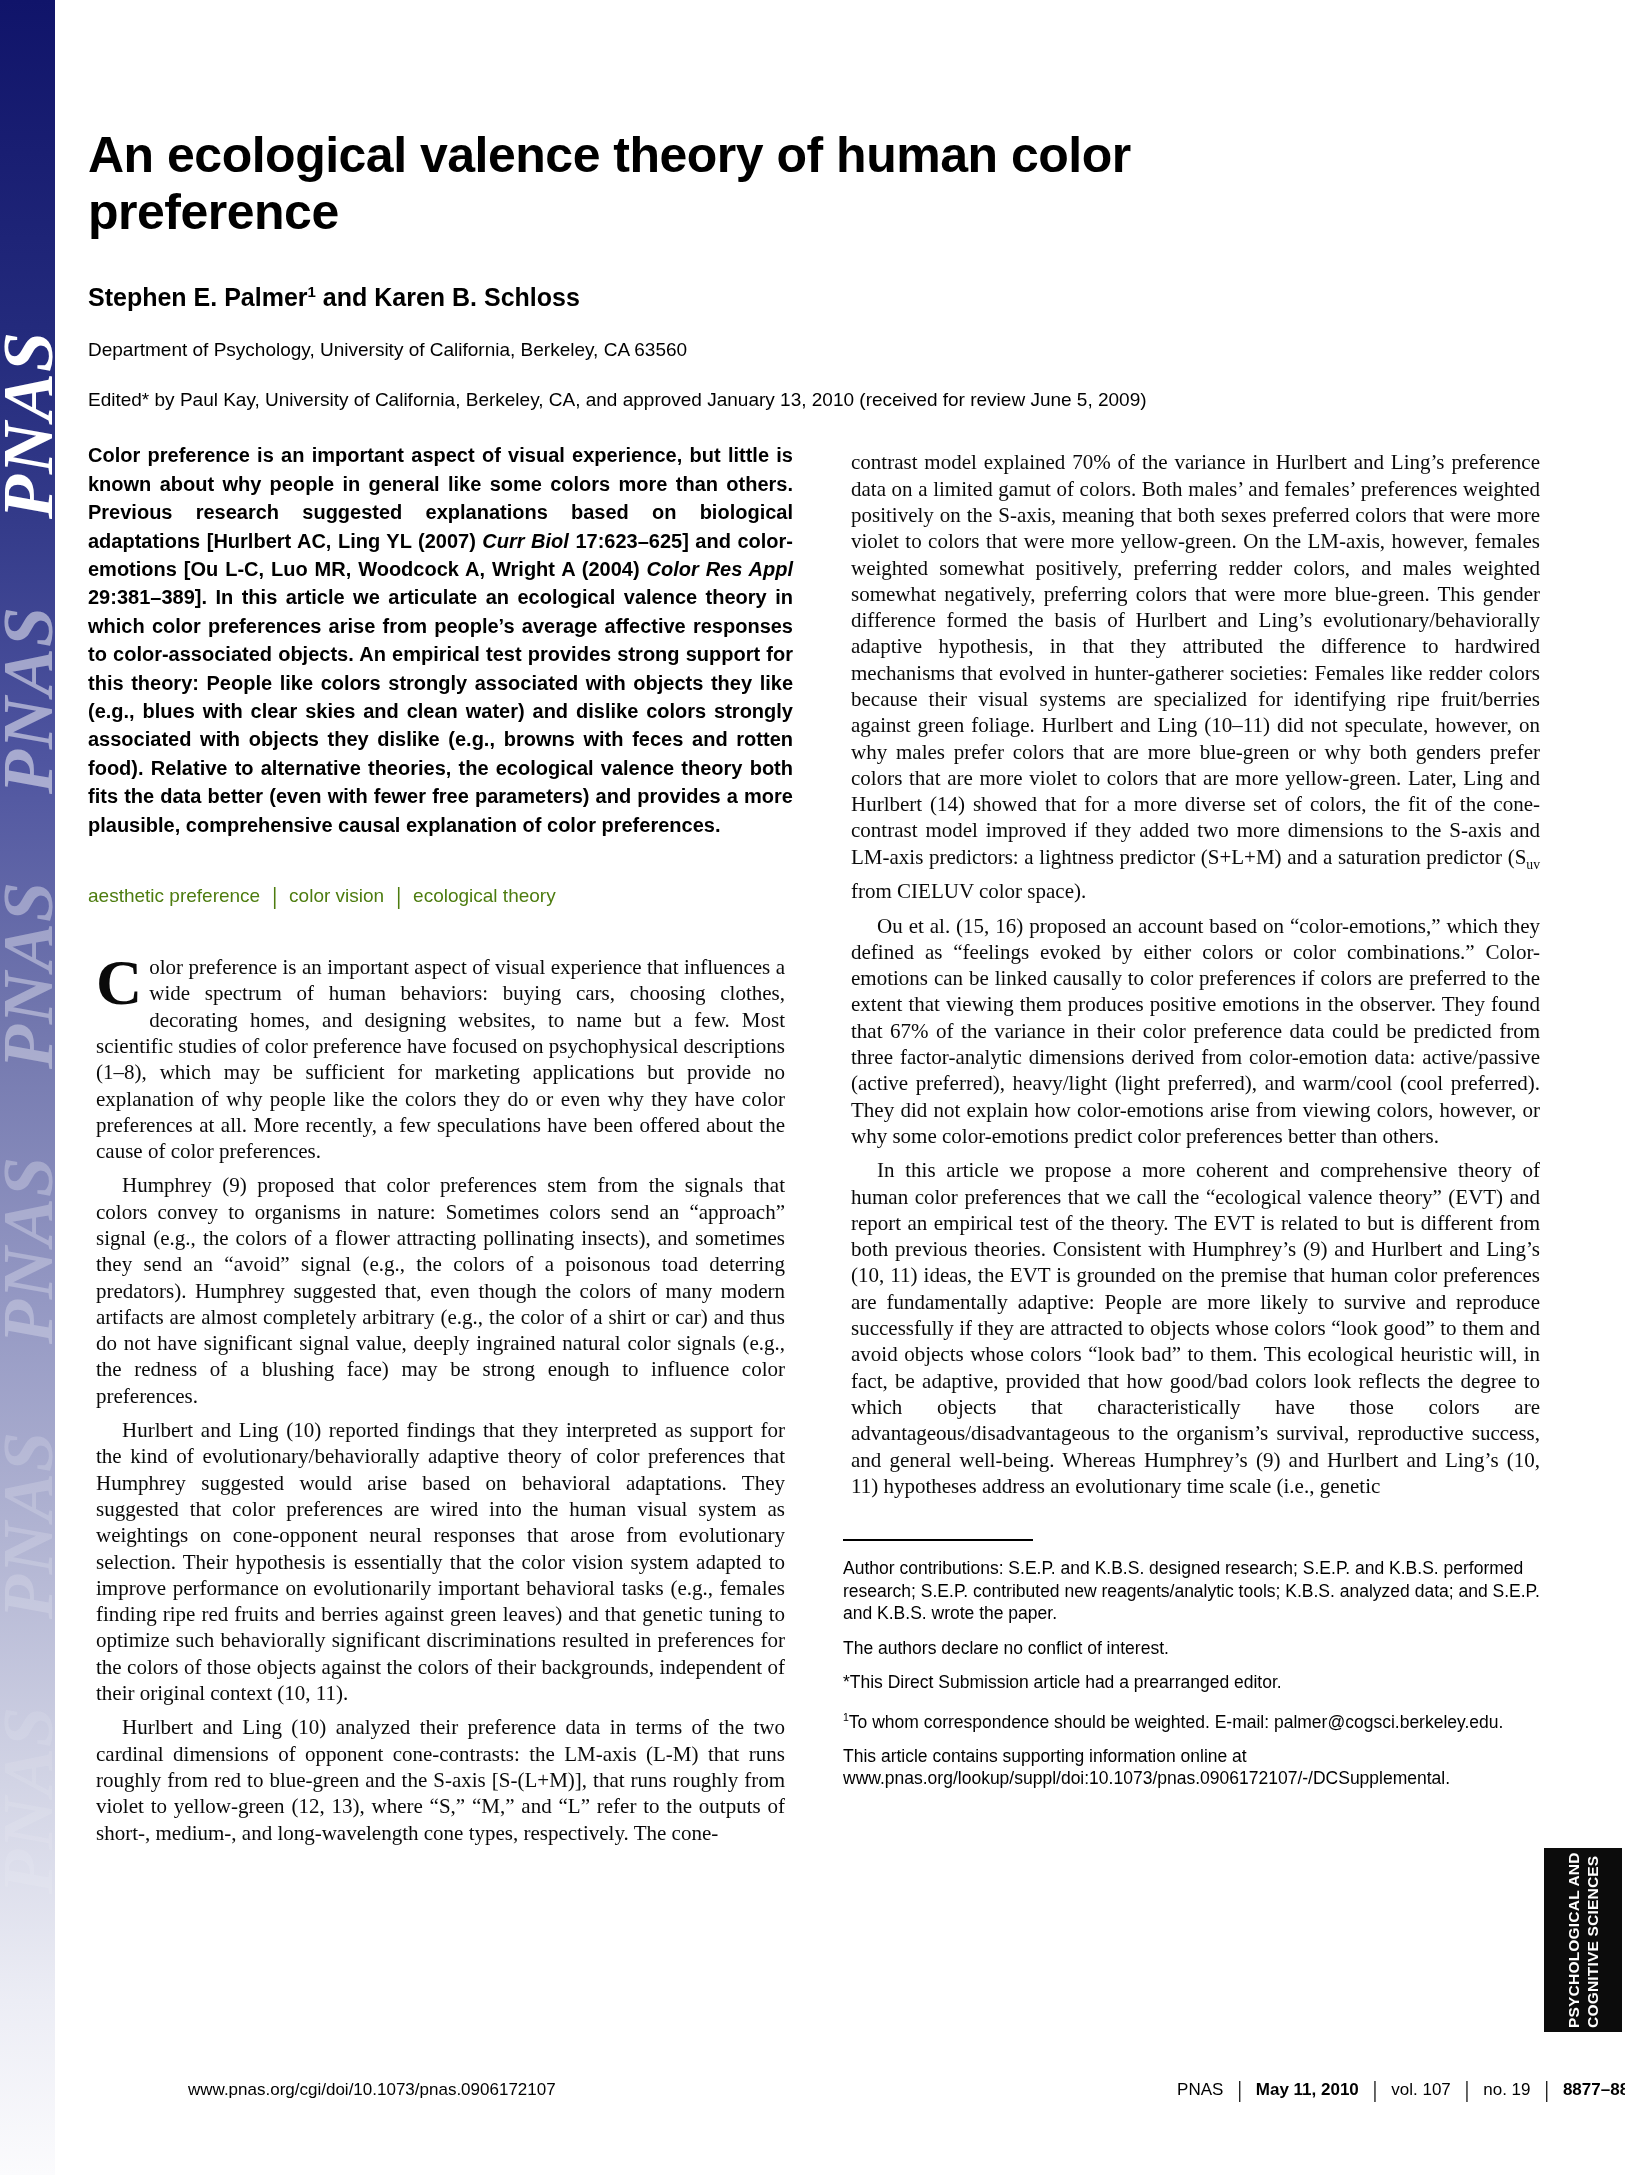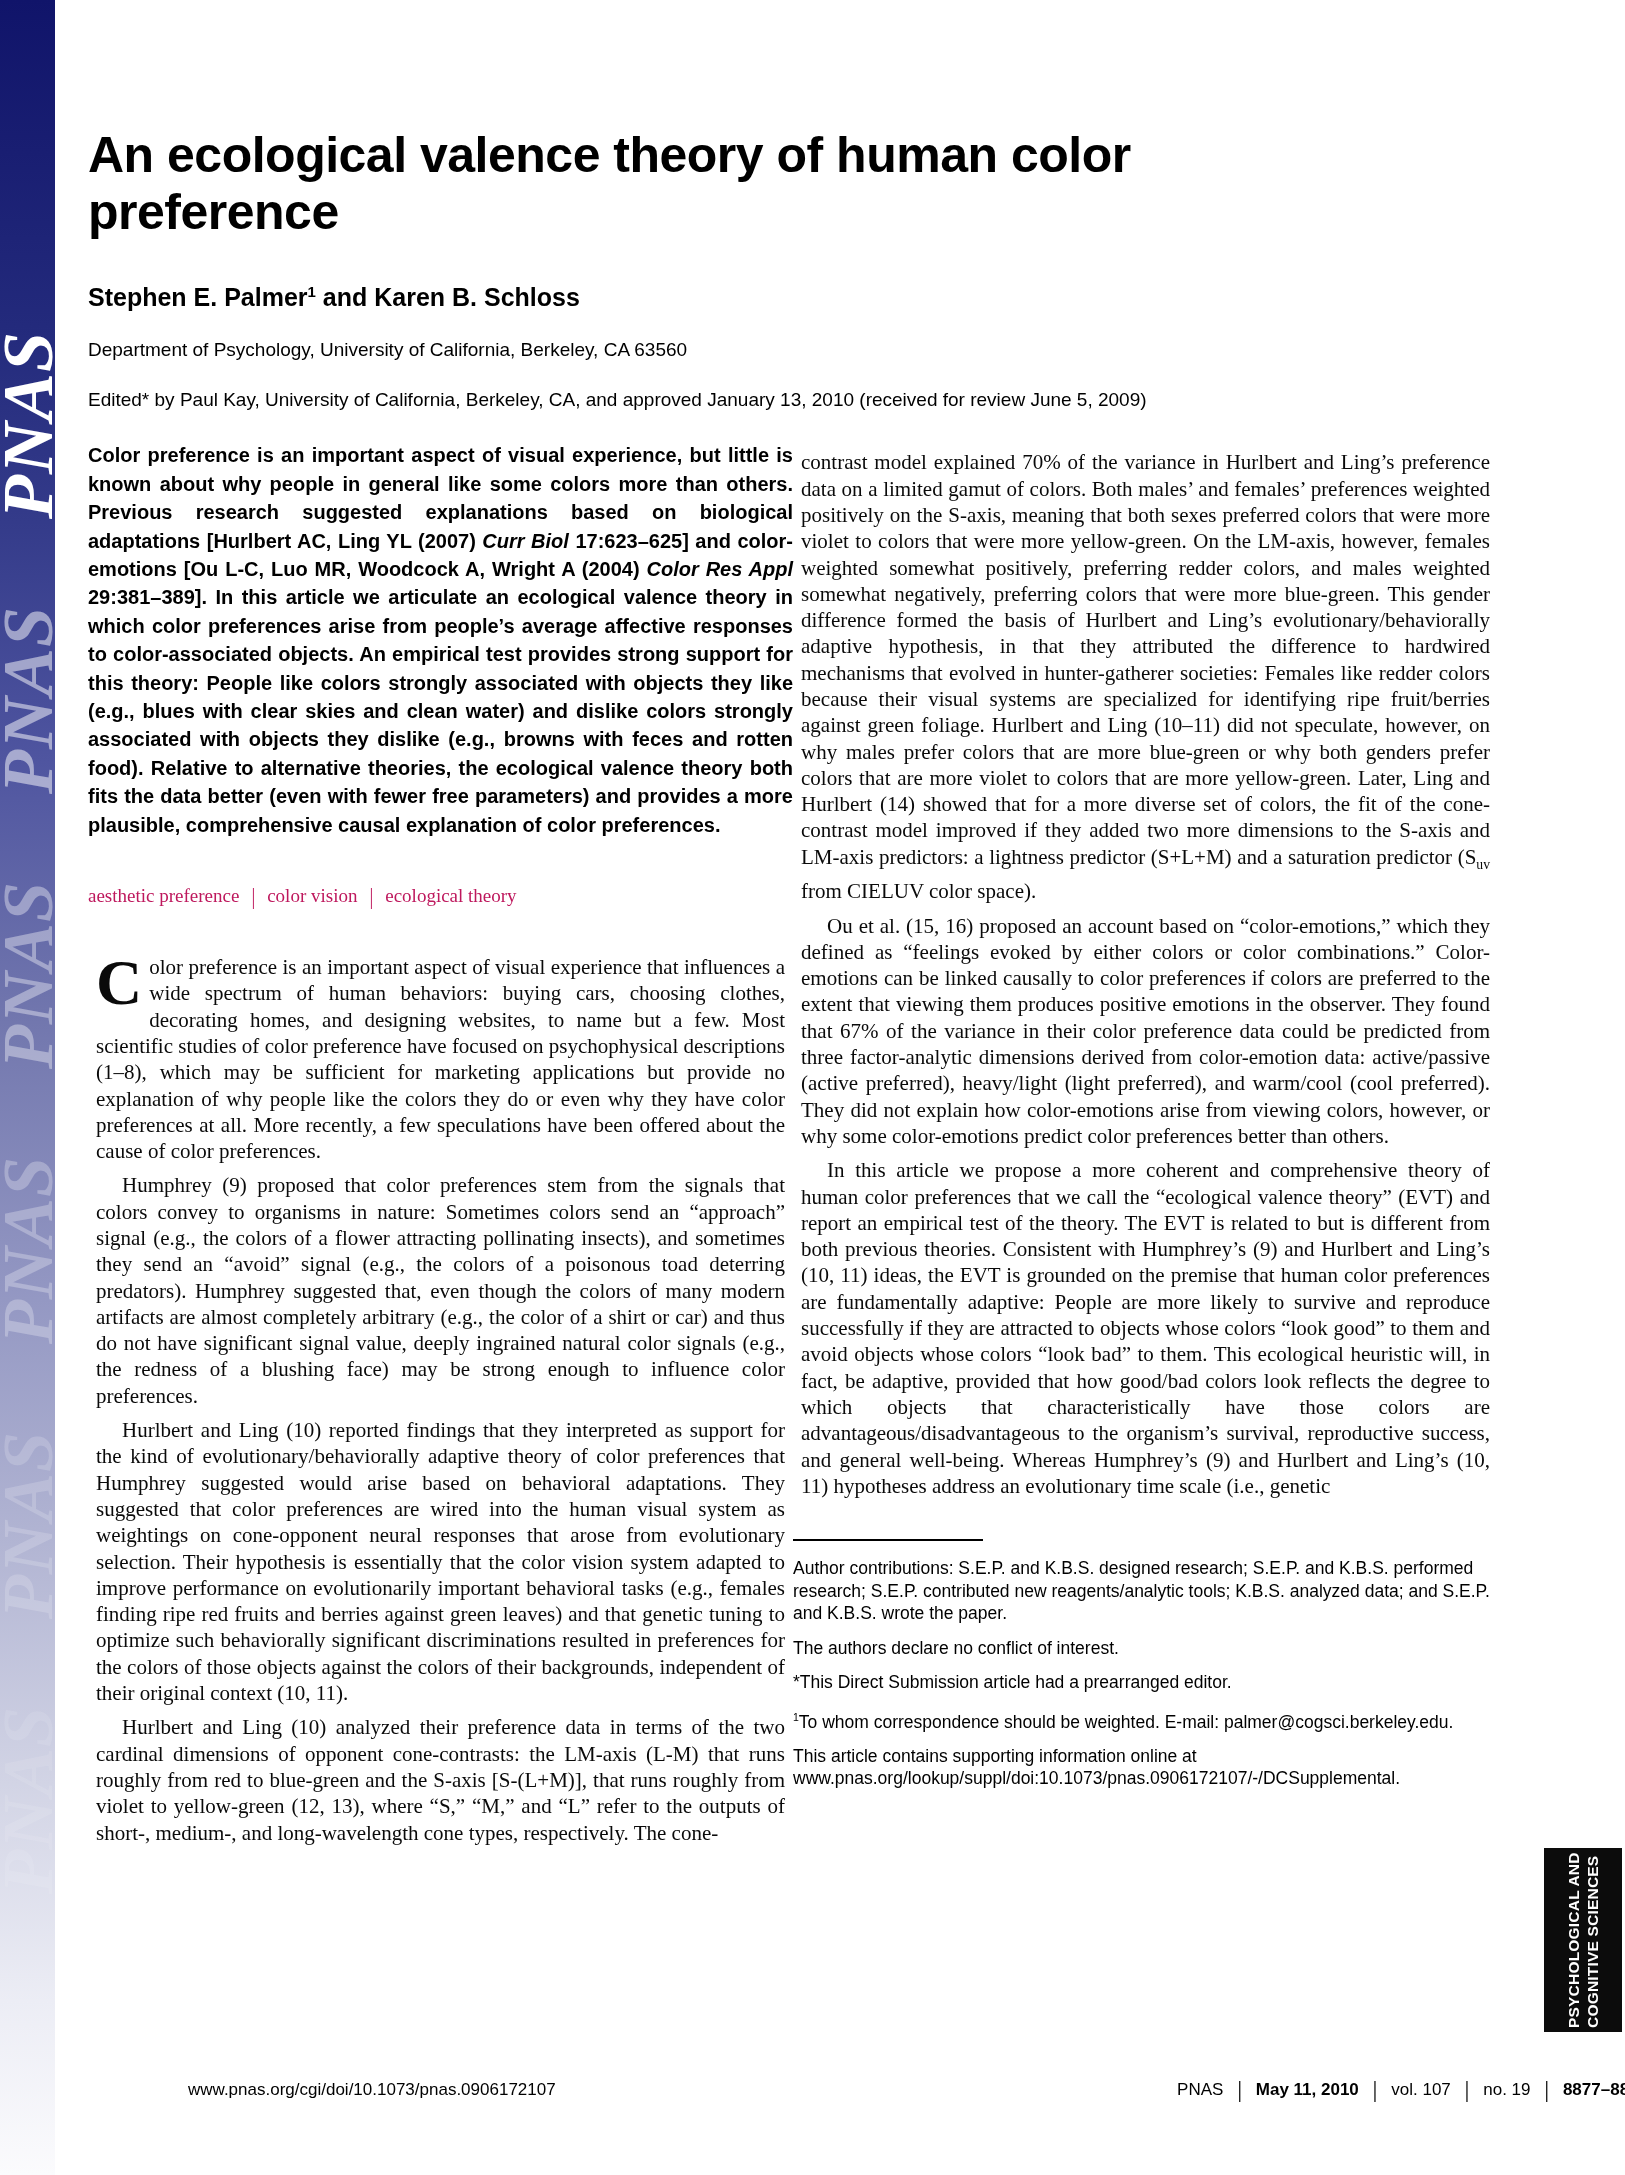--- a/index.html
+++ b/index.html
@@ -33,28 +33,28 @@
 
   .title {
     margin:127px 0 0 0; max-width:1090px;
     font-weight:bold; font-size:50px; line-height:57px; letter-spacing:-0.5px; color:#000;
   }
   .authors  { margin-top:42px; font-size:25px; font-weight:bold; }
   .authors sup { font-size:60%; }
   .affiliation { margin-top:27px; font-size:19px; }
   .edited      { margin-top:28px; font-size:19px; }
 
-  .columns { margin-top:30px; display:flex; align-items:flex-start; }
+  .columns { margin-top:30px; display:flex; gap:50px; align-items:flex-start; }
   .col { width:705px; }
 
   .abstract {
     margin:0; font-weight:bold; font-size:20px; line-height:28.4px;
     text-align:justify; color:#000;
   }
-  .keywords { margin-top:46px; font-size:19px; color:#be185d;font-family:Liberation Serif, serif; }
+  .keywords { margin-top:46px; font-size:19px; color:#4d7c0f; }
   .kw-sep { display:inline-block; padding:0 12px; font-weight:300; transform:scaleY(1.25); }
 
   .body {
     margin:8px; font-family:"Liberation Serif", serif; font-size:21px; line-height:26.3px;
     text-align:justify; color:#0a0a0a;
   }
   .body.first { margin-top:47px; }
   .body.indent { text-indent:26px; }
   .dropcap {
     float:left; font-family:"Liberation Serif", serif; font-weight:bold;

